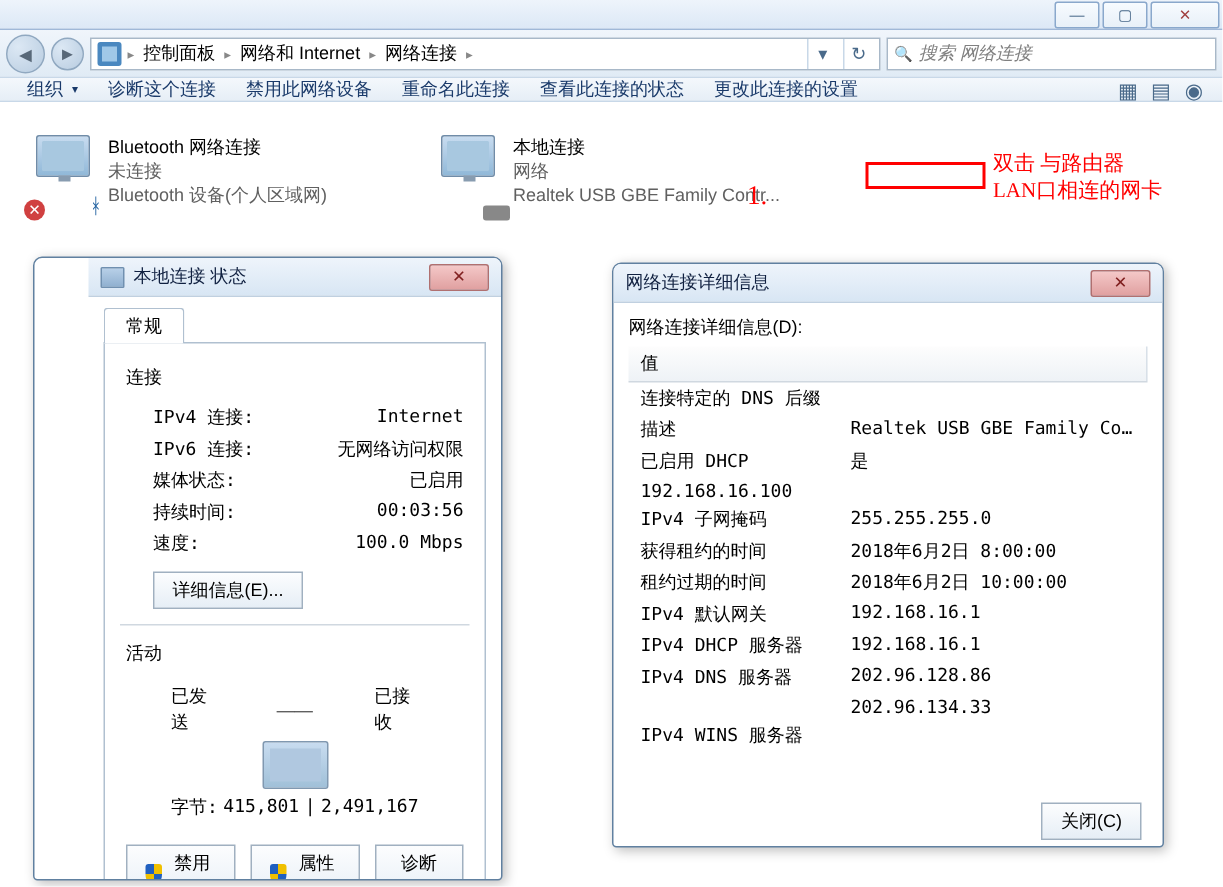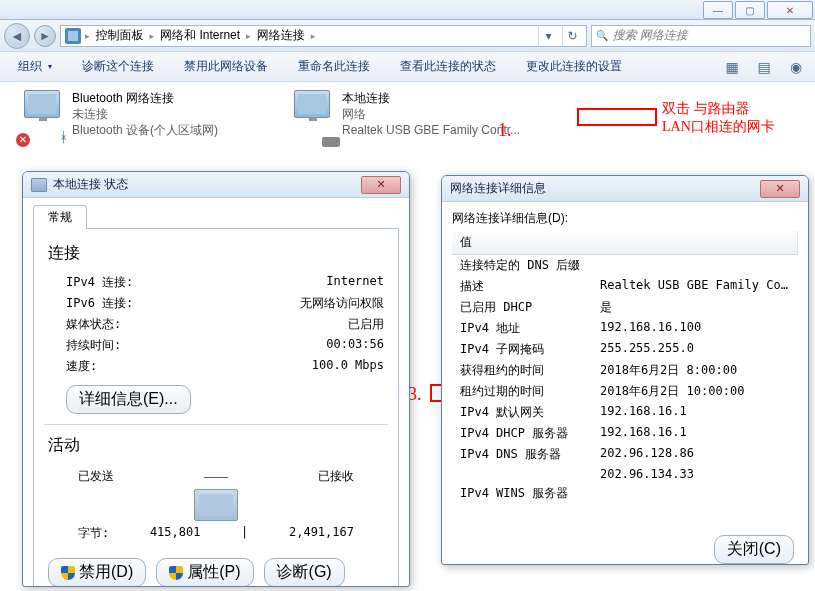--- a/index.html
+++ b/index.html
@@ -18,21 +18,21 @@
 .addr-bar { flex: 1; height: 22px; background: #fff; border: 1px solid #a8b8c8; display: flex; align-items: center; padding: 0 4px; gap: 4px; }
 .addr-icon { width: 16px; height: 16px; background: #4a88c0; border-radius: 2px; position: relative; }
 .addr-icon::after { content: ""; position: absolute; inset: 3px; background: #a0c8e8; }
 .crumb { color: #000; padding: 0 2px; }
 .crumb-sep { color: #888; font-size: 9px; }
 .addr-drop, .addr-ref { width: 20px; height: 20px; display: flex; align-items: center; justify-content: center; color: #4a6a8a; border-left: 1px solid #c8d8e8; }
 .search-box { width: 220px; height: 22px; background: #fff; border: 1px solid #a8b8c8; display: flex; align-items: center; padding: 0 4px; color: #808080; font-style: italic; }
 .search-box::before { content: "🔍"; font-style: normal; margin-right: 4px; font-size: 10px; }
 
 
-.toolbar { height: 30px; background: linear-gradient(#f4f8fc, #e6eef6); border-bottom: 1px solid #c8d8e8; display: flex; align-items: center; padding: 0 8px; gap: 10px; }
+.toolbar { height: 16px; background: linear-gradient(#f4f8fc, #e6eef6); border-bottom: 1px solid #c8d8e8; display: flex; align-items: center; padding: 0 8px; gap: 0; }
 .tb-item { padding: 4px 10px; color: #1a3a6a; display: flex; align-items: center; gap: 4px; }
 .tb-item.drop::after { content: "▾"; font-size: 8px; margin-left: 2px; }
 .tb-spacer { flex: 1; }
 .tb-icon { width: 22px; height: 22px; display: flex; align-items: center; justify-content: center; color: #4a6a8a; font-size: 14px; }
 
 
 .content { position: absolute; top: 82px; left: 0; right: 0; bottom: 0; background: #fff; }
 .adapters { display: flex; padding: 8px 20px; gap: 30px; }
 .adapter { display: flex; gap: 8px; width: 240px; }
 .adapter-icons { width: 44px; display: flex; align-items: flex-start; justify-content: center; position: relative; }
@@ -54,32 +54,32 @@
 
 
 .dialog { position: absolute; background: #fff; border: 1px solid #6080a0; box-shadow: 2px 2px 8px rgba(0,0,0,0.25); border-radius: 6px 6px 3px 3px; overflow: hidden; }
 .dlg-title { height: 26px; background: linear-gradient(#eef4fb, #d8e6f4); border-bottom: 1px solid #c0d0e0; display: flex; align-items: center; padding: 0 8px; gap: 6px; }
 .dlg-title-icon { width: 16px; height: 14px; background: linear-gradient(#b8d0e8, #90b0d0); border: 1px solid #7090b0; border-radius: 1px; }
 .dlg-title-text { flex: 1; color: #102040; }
 .dlg-close { width: 40px; height: 18px; background: linear-gradient(#f4c8c8, #e0a0a0); border: 1px solid #b07070; border-radius: 2px; color: #802020; display: flex; align-items: center; justify-content: center; font-size: 11px; }
 .dlg-body { padding: 6px 10px 10px; }
 .dlg-tab { display: inline-block; padding: 3px 14px; background: #fff; border: 1px solid #b0c0d0; border-bottom: none; border-radius: 3px 3px 0 0; position: relative; top: 1px; }
 .dlg-panel { border: 1px solid #b0c0d0; padding: 10px 14px; background: #fff; }
-.sect-title { font-size: 16px; margin: 4px 0 8px; }
+.sect-title { font-size: 12px; margin: 4px 0 8px; }
 .kv-row { display: flex; justify-content: space-between; padding: 2px 0; font-family: SimSun, monospace; font-size: 12px; }
 .kv-row .k { padding-left: 18px; }
 .kv-row .v { text-align: right; }
 .divider { height: 1px; background: #d0d8e0; margin: 10px -4px; }
 .activity { padding: 4px 0; }
 .act-head { display: flex; justify-content: space-between; align-items: center; padding: 0 30px; font-family: SimSun; gap: 41px; }
 .act-mid { display: flex; justify-content: center; margin: 4px 0; }
 .act-icon { width: 44px; height: 32px; background: linear-gradient(#c8dcf0, #a0c0d8); border: 1px solid #8098b0; border-radius: 2px; position: relative; }
 .act-icon::after { content: ""; position: absolute; inset: 4px; background: #b0c8e0; }
 .act-bytes { display: flex; justify-content: space-between; padding: 0 30px; font-family: SimSun, monospace; }
-.btn { display: inline-flex; align-items: center; gap: 4px; padding: 3px 12px; background: linear-gradient(#fcfdfe, #e6eef6); border: 1px solid #a0b0c0; border-radius: 10px; font-size: 16px; }
+.btn { display: inline-flex; align-items: center; gap: 4px; padding: 3px 12px; background: linear-gradient(#fcfdfe, #e6eef6); border: 1px solid #a0b0c0; border-radius: 0; font-size: 12px; }
 .btn-row { display: flex; gap: 10px; margin-top: 12px; }
 .btn-row.right { justify-content: flex-end; margin-top: 10px; padding-right: 4px; }
 .shield { width: 14px; height: 14px; display: inline-block; background: conic-gradient(#f0c000 0 25%, #2060c0 25% 50%, #f0c000 50% 75%, #2060c0 75% 100%); border-radius: 2px 2px 50% 50%; }
 .det-table { width: 100%; font-family: SimSun, monospace; font-size: 12px; }
 .det-head { display: flex; background: linear-gradient(#fdfdfd, #eef2f6); border-bottom: 1px solid #d0d8e0; }
 .det-head .col { padding: 3px 8px; border-right: 1px solid #d8e0e8; }
 .col-k { width: 140px; }
 .col-v { flex: 1; }
 .det-row { display: flex; padding: 1px 0; }
 .det-row .col { padding: 1px 8px; white-space: nowrap; overflow: hidden; text-overflow: ellipsis; }
@@ -168,21 +168,21 @@
 <div class="anno" style="top:178px; left:510px;">注：有线连接的，是"本地连接"</div>
 <div class="anno" style="top:196px; left:540px;">WIN10系统，叫"以太网"</div>
 <div class="anno" style="top:214px; left:510px;">无线连接的，是"无线网络连接"</div>
 
 <div class="anno num" style="top:356px; left:28px;">2.</div>
 <div class="red-box" style="top:354px; left:60px; width:120px; height:22px;"></div>
 
 <div class="anno num" style="top:384px; left:408px;">3.</div>
 <div class="red-box" style="top:384px; left:430px; width:316px; height:18px;"></div>
 
-<div class="dialog" style="top:171px; left:22px; width:388px; height:416px;">
+<div class="dialog" style="top:171px; left:22px; width:313px; height:416px;padding-left:36px;">
   <div class="dlg-title">
     <span class="dlg-title-icon"></span>
     <span class="dlg-title-text">本地连接 状态</span>
     <span class="dlg-close">✕</span>
   </div>
   <div class="dlg-body">
     <div class="dlg-tab">常规</div>
     <div class="dlg-panel">
       <div class="sect-title">连接</div>
       <div class="kv-row">
@@ -233,21 +233,21 @@
             <span class="shield"></span>
             <span>属性(P)</span>
           </button>
         <button class="btn">诊断(G)</button>
       </div>
     </div>
     
   </div>
 </div>
 
-<div class="dialog" style="top:175px; left:408px; width:368px; height:390px;margin-left:33px;">
+<div class="dialog" style="top:175px; left:408px; width:368px; height:390px;">
   <div class="dlg-title">
     <span class="dlg-title-text">网络连接详细信息</span>
     <span class="dlg-close">✕</span>
   </div>
   <div class="dlg-body">
     <div style="font-size:12px; margin:2px 0 4px;">网络连接详细信息(D):</div>
     <div class="det-table">
       <div class="det-head">
         <div class="col col-v">值</div>
       </div>
@@ -258,21 +258,20 @@
           </div>
           <div class="det-row">
             <div class="col col-k">描述</div>
             <div class="col col-v">Realtek USB GBE Family Control</div>
           </div>
           <div class="det-row">
             <div class="col col-k">已启用 DHCP</div>
             <div class="col col-v">是</div>
           </div>
           <div class="det-row">
-            <div class="col col-k">IPv4 地址</div>
             <div class="col col-v">192.168.16.100</div>
           </div>
           <div class="det-row">
             <div class="col col-k">IPv4 子网掩码</div>
             <div class="col col-v">255.255.255.0</div>
           </div>
           <div class="det-row">
             <div class="col col-k">获得租约的时间</div>
             <div class="col col-v">2018年6月2日 8:00:00</div>
           </div>

